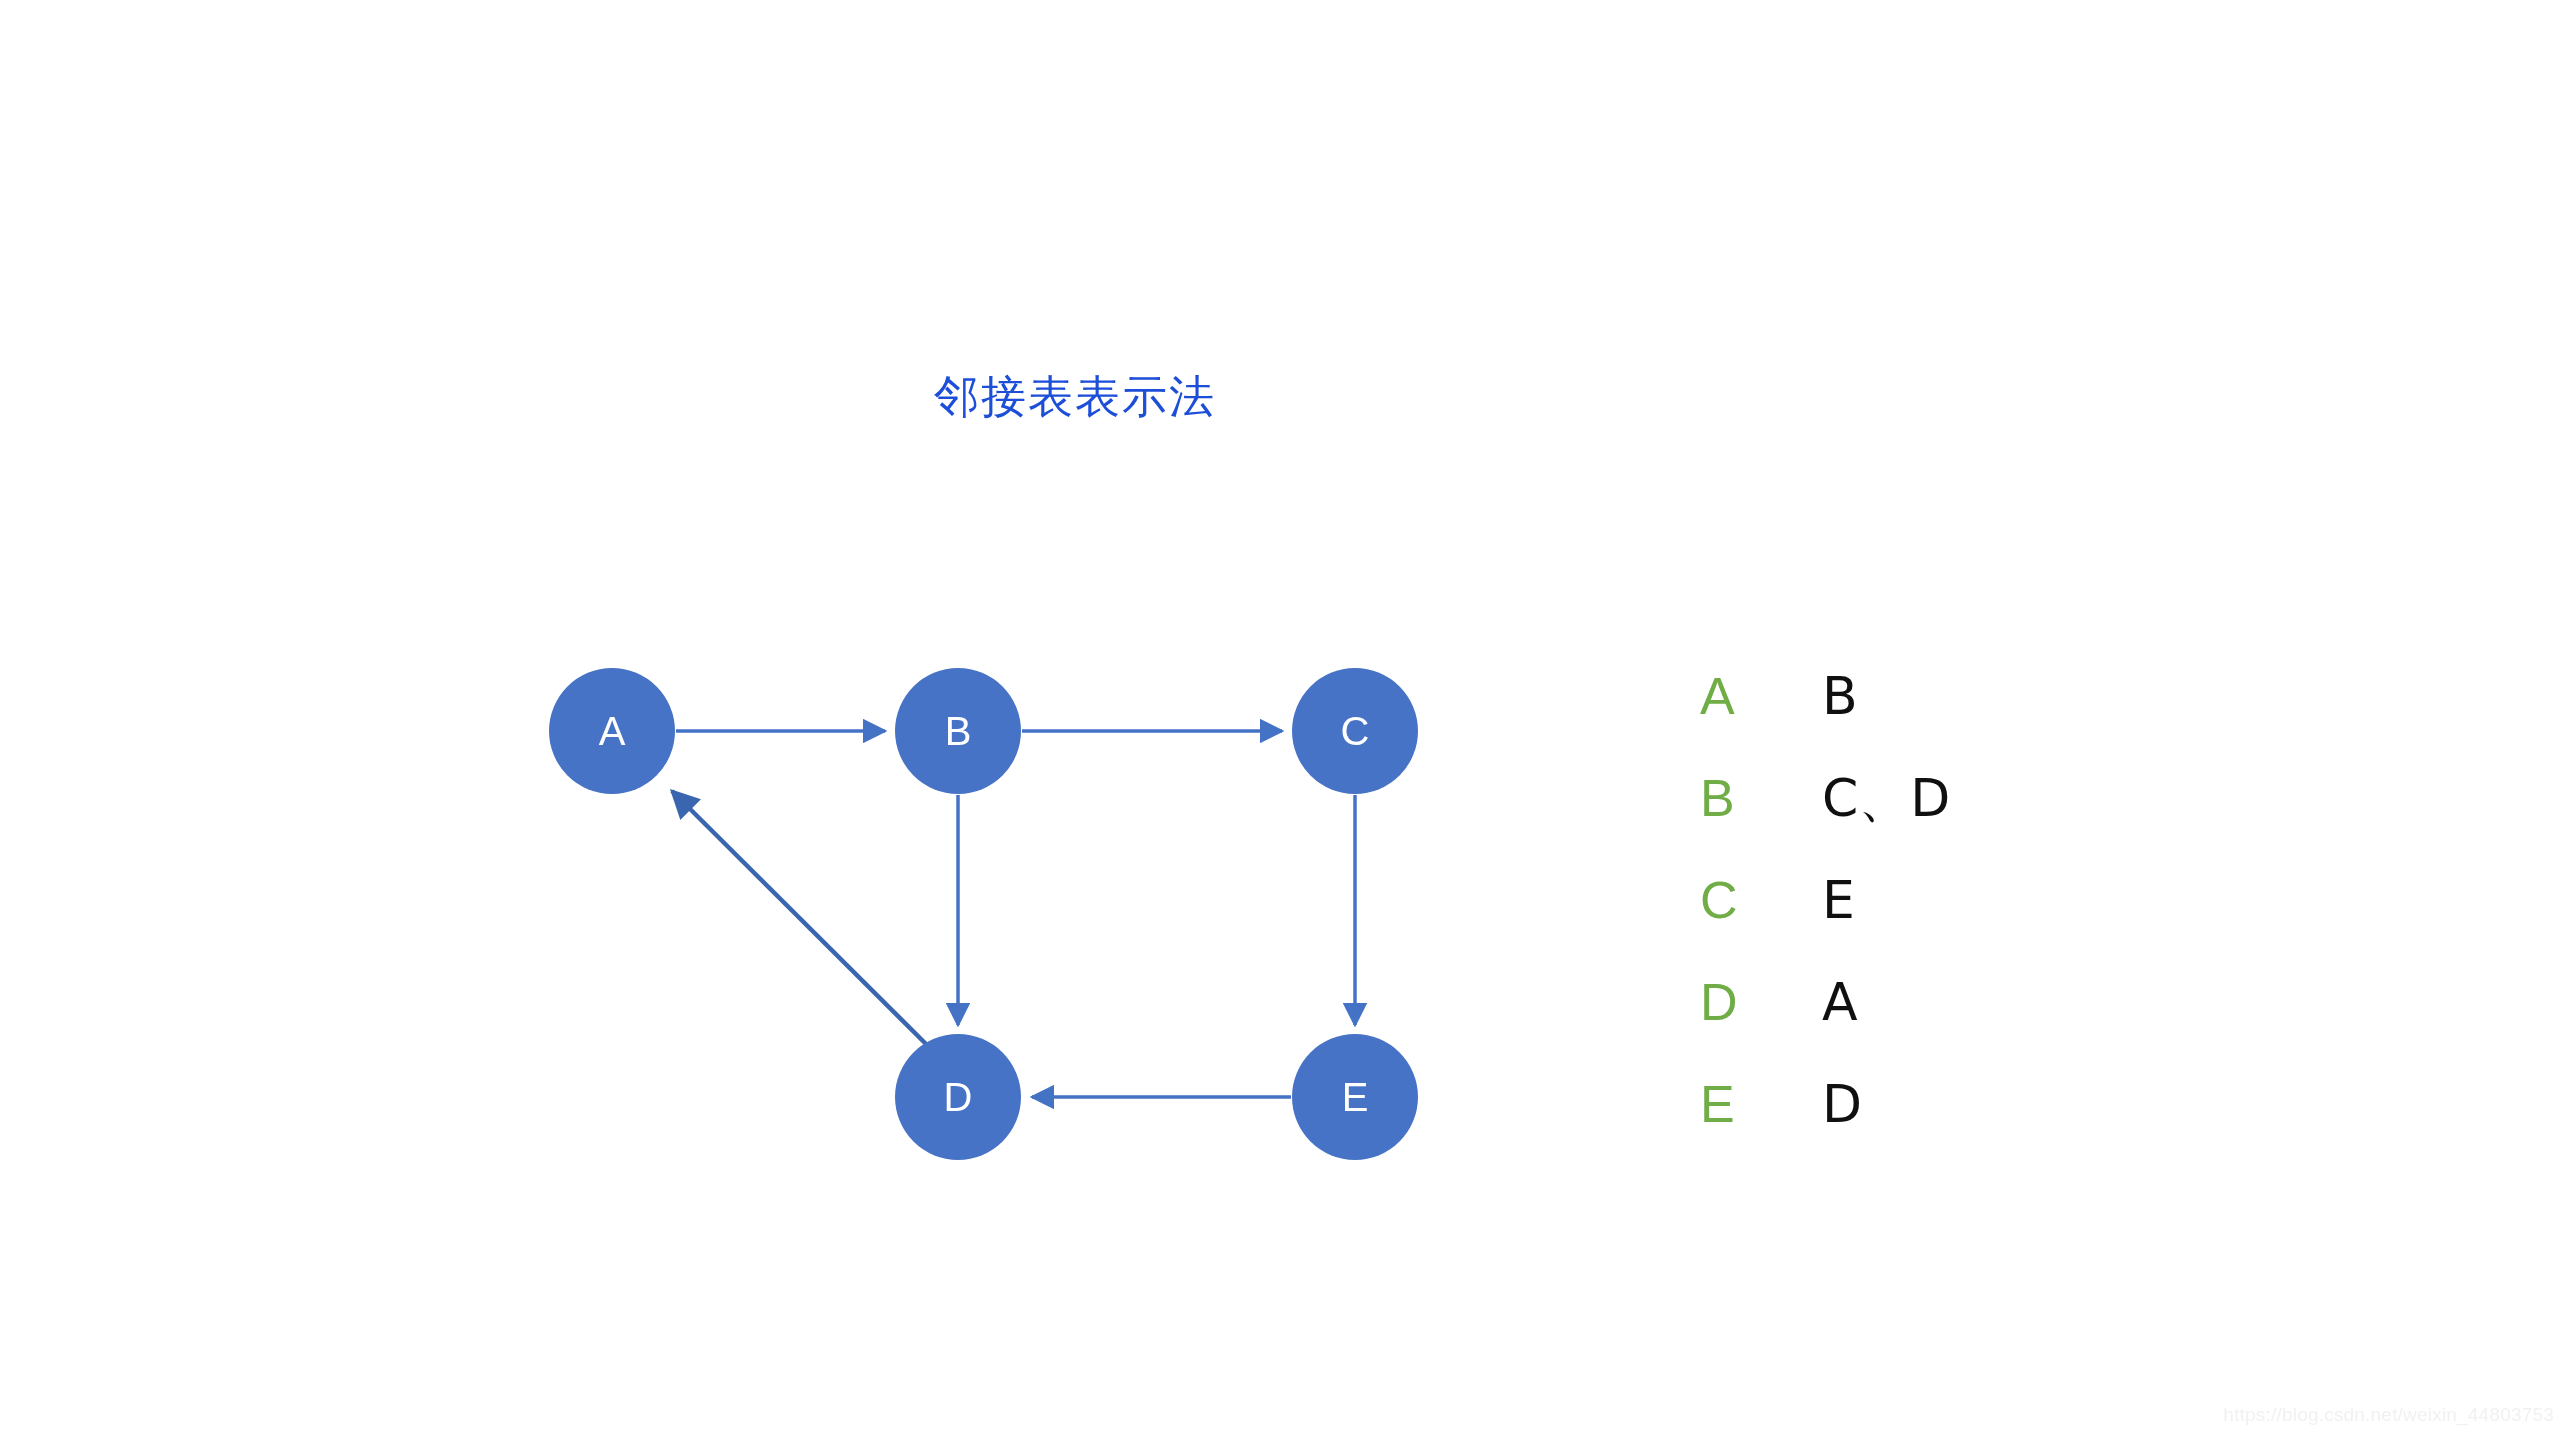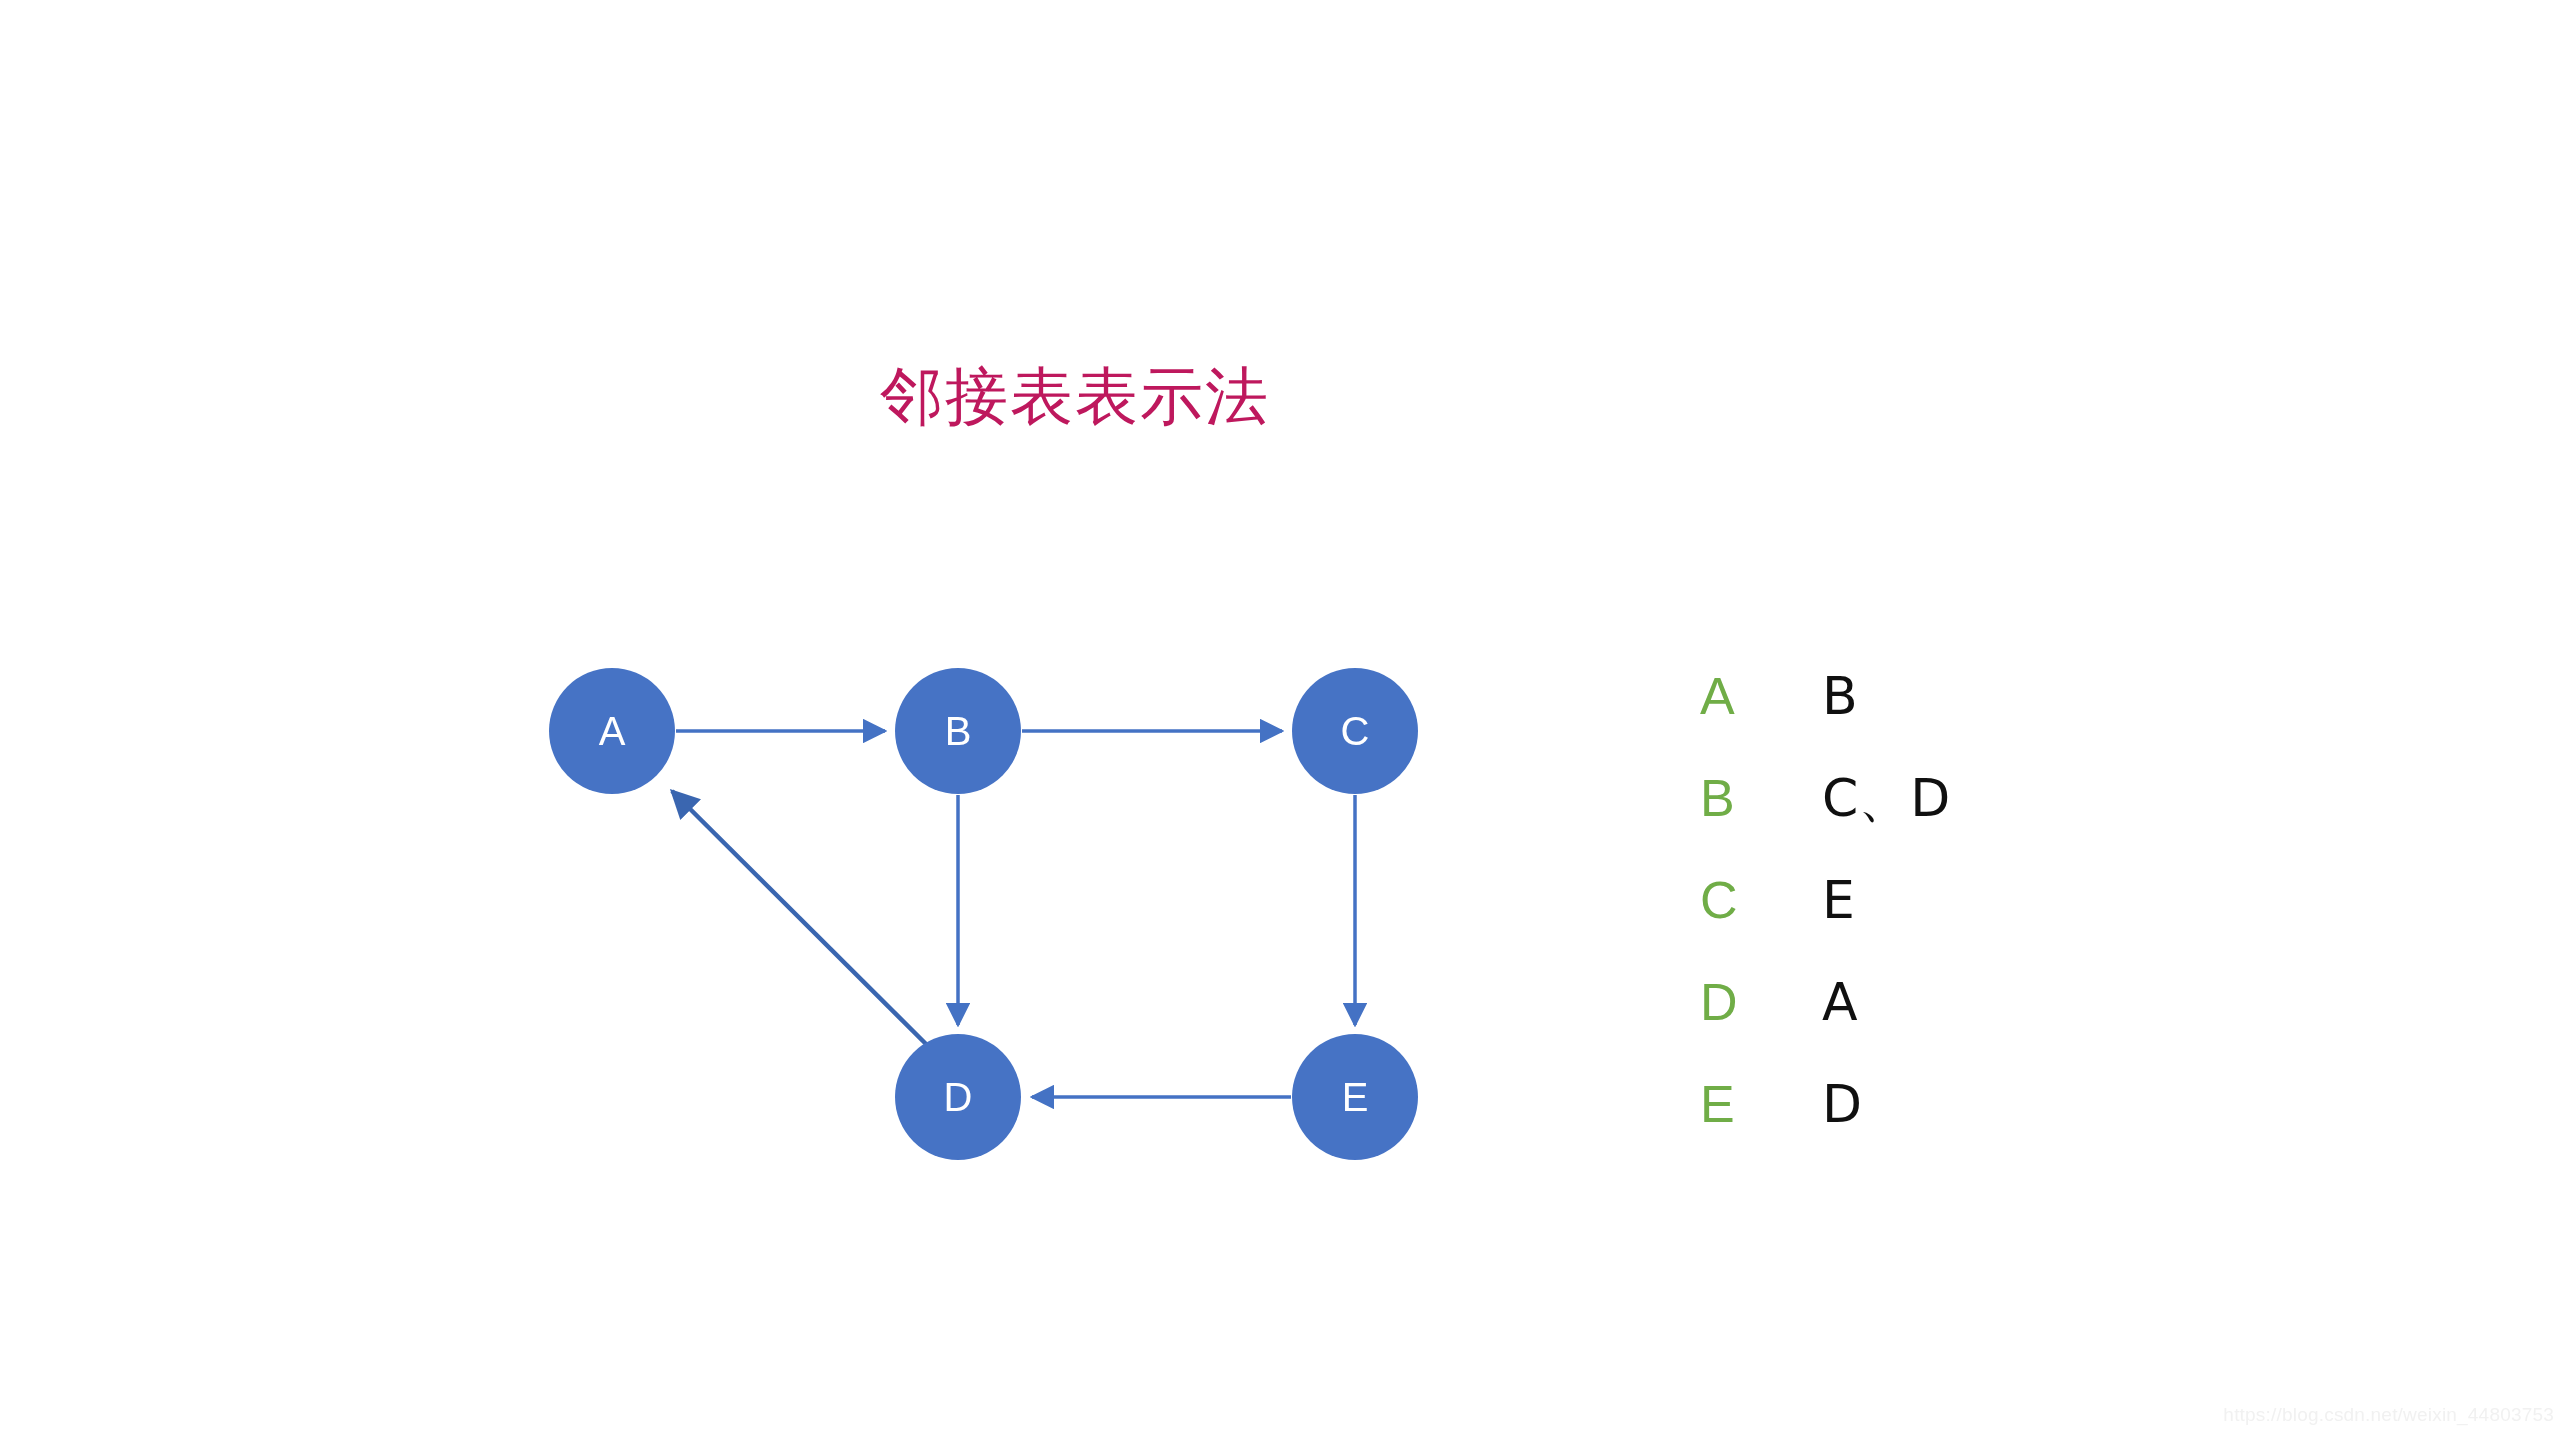--- a/index.html
+++ b/index.html
@@ -16,24 +16,24 @@
     -webkit-font-smoothing: antialiased;
   }
 
   
   #slide-title {
     position: absolute;
     left: 0;
     top: 358px;
     width: 2560px;
     text-align: center;
-    font-size: 63px;
+    font-size: 45px;
     line-height: 78px;
     letter-spacing: 2px;
-    color: #be185d;
+    color: #1d4ed8;
     font-family: "DejaVu Sans", "Liberation Sans", sans-serif;
     font-weight: 400;
     white-space: nowrap;
     user-select: none;
   }
   
   #slide-title .title-inner {
     display: inline-block;
     transform: translateX(-205px);
   }

